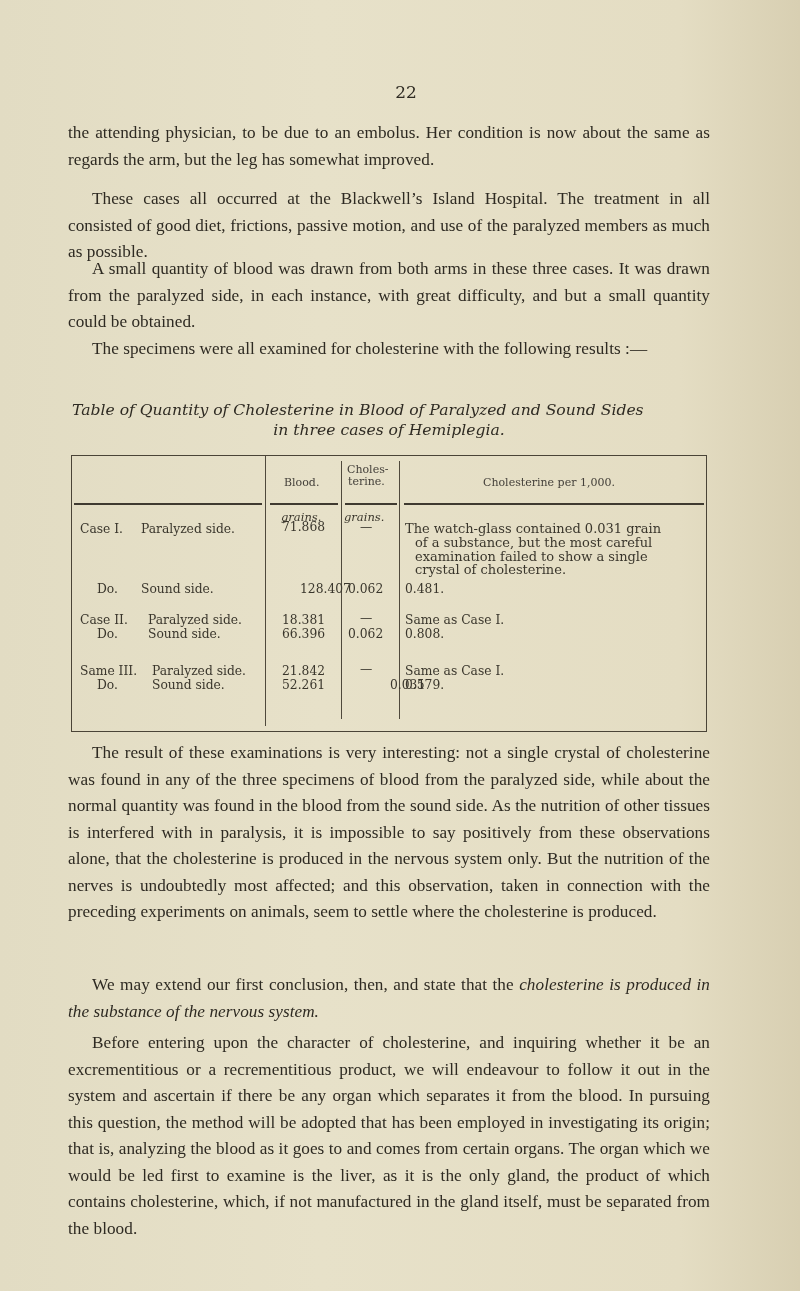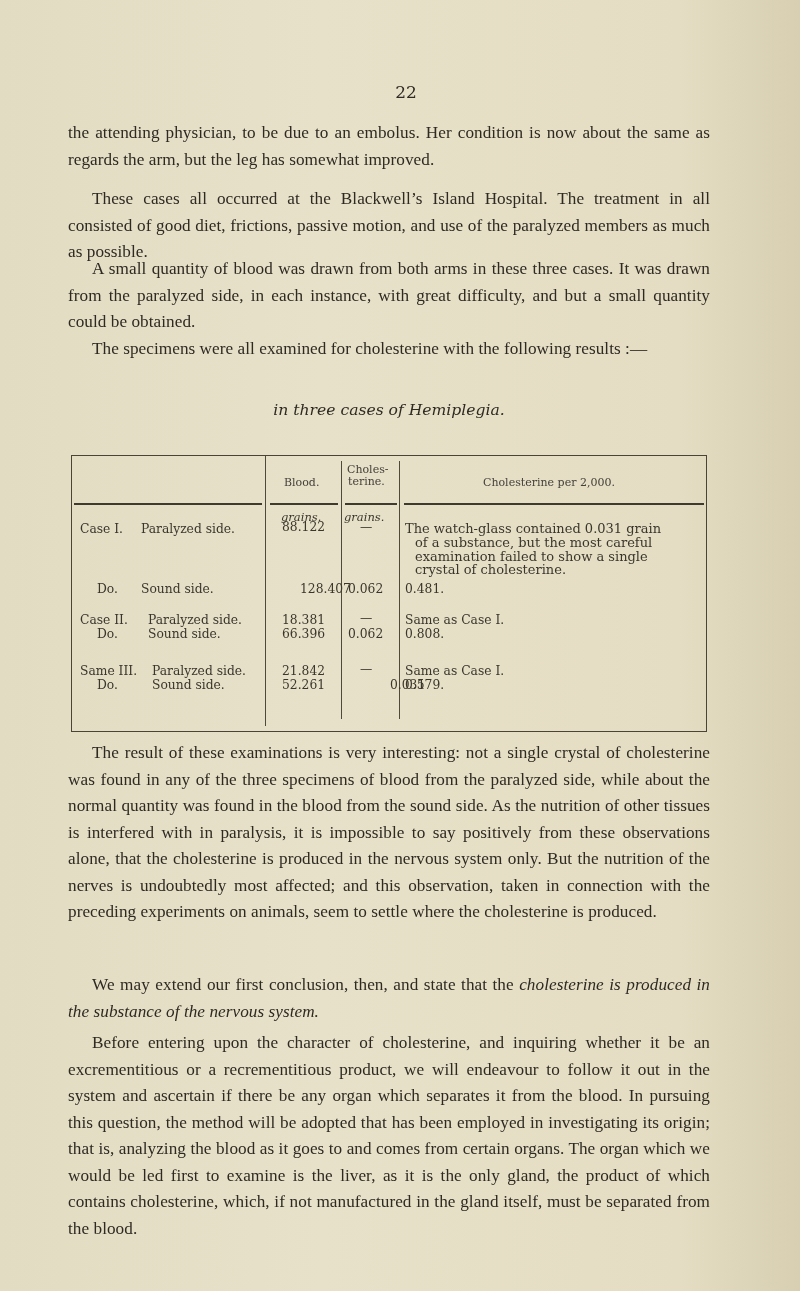--- a/index.html
+++ b/index.html
@@ -70,45 +70,46 @@
   <p class="indent">These cases all occurred at the Blackwell’s Island Hospital. The treatment in all consisted of good diet, frictions, passive motion, and use of the paralyzed members as much as possible.</p>
 </div>
 <div class="text-block" id="block3">
   <p class="indent">A small quantity of blood was drawn from both arms in these three cases. It was drawn from the paralyzed side, in each instance, with great difficulty, and but a small quantity could be obtained.</p>
 </div>
 <div class="text-block" id="block4">
   <p class="indent">The specimens were all examined for cholesterine with the following results :—</p>
 </div>
 
 <div class="table-title">
+  <span class="line1">Table of Quantity of Cholesterine in Blood of Paralyzed and Sound Sides</span>
   <span class="line2">in three cases of Hemiplegia.</span>
 </div>
 
 <div class="data-table">
 
   <div class="vline" style="left:193px; height:270px;"></div>
   <div class="vline" style="left:269px; top:5px; height:258px;"></div>
   <div class="vline" style="left:327px; top:5px; height:258px;"></div>
 
   <div class="hdr-rule" style="left:2px; width:188px;"></div>
   <div class="hdr-rule" style="left:198px; width:68px;"></div>
   <div class="hdr-rule" style="left:273px; width:52px;"></div>
   <div class="hdr-rule" style="left:332px; width:300px;"></div>
 
   <div class="cell hdr" style="left:212px; top:20px;">Blood.</div>
   <div class="cell hdr" style="left:275px; top:7px;">Choles-</div>
   <div class="cell hdr" style="left:276px; top:19px;">terine.</div>
-  <div class="cell hdr" style="left:411px; top:20px;">Cholesterine per 2,000.</div>
+  <div class="cell hdr" style="left:411px; top:20px;">Cholesterine per 1,000.</div>
 
   <div class="cell unit" style="left:209px; top:54px;">grains.</div>
   <div class="cell unit" style="left:272px; top:54px;">grains.</div>
 
   <div class="cell" style="left:8px; top:66px;">Case I.</div>
   <div class="cell" style="left:69px; top:66px;">Paralyzed side.</div>
-  <div class="cell num" style="left:210px; top:64px;">88.122</div>
+  <div class="cell num" style="left:210px; top:64px;">71.868</div>
   <div class="cell" style="left:288px; top:64px;">—</div>
   <div class="cell note" style="left:333px; top:66px;">
     <span class="l">The watch-glass contained 0.031 grain</span>
     <span class="l ind">of a substance, but the most careful</span>
     <span class="l ind">examination failed to show a single</span>
     <span class="l ind">crystal of cholesterine.</span>
   </div>
 
   <div class="cell" style="left:25px; top:126px;">Do.</div>
   <div class="cell" style="left:69px; top:126px;">Sound side.</div>

